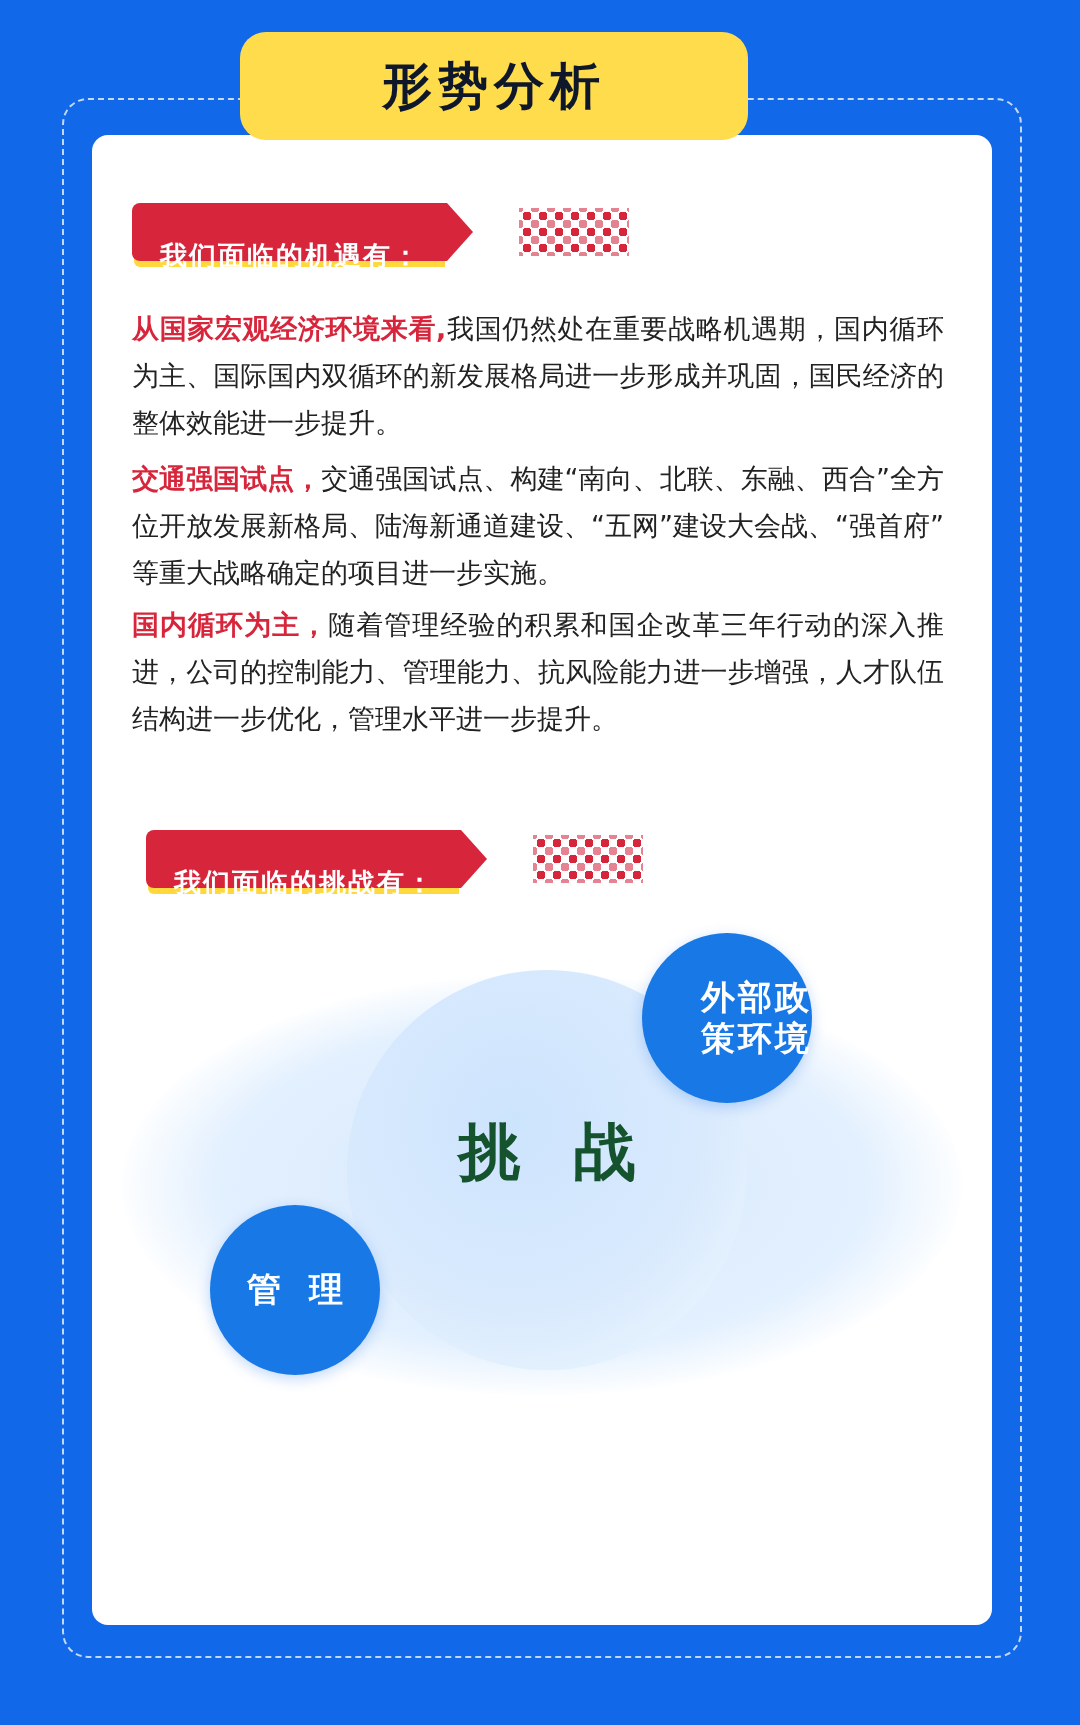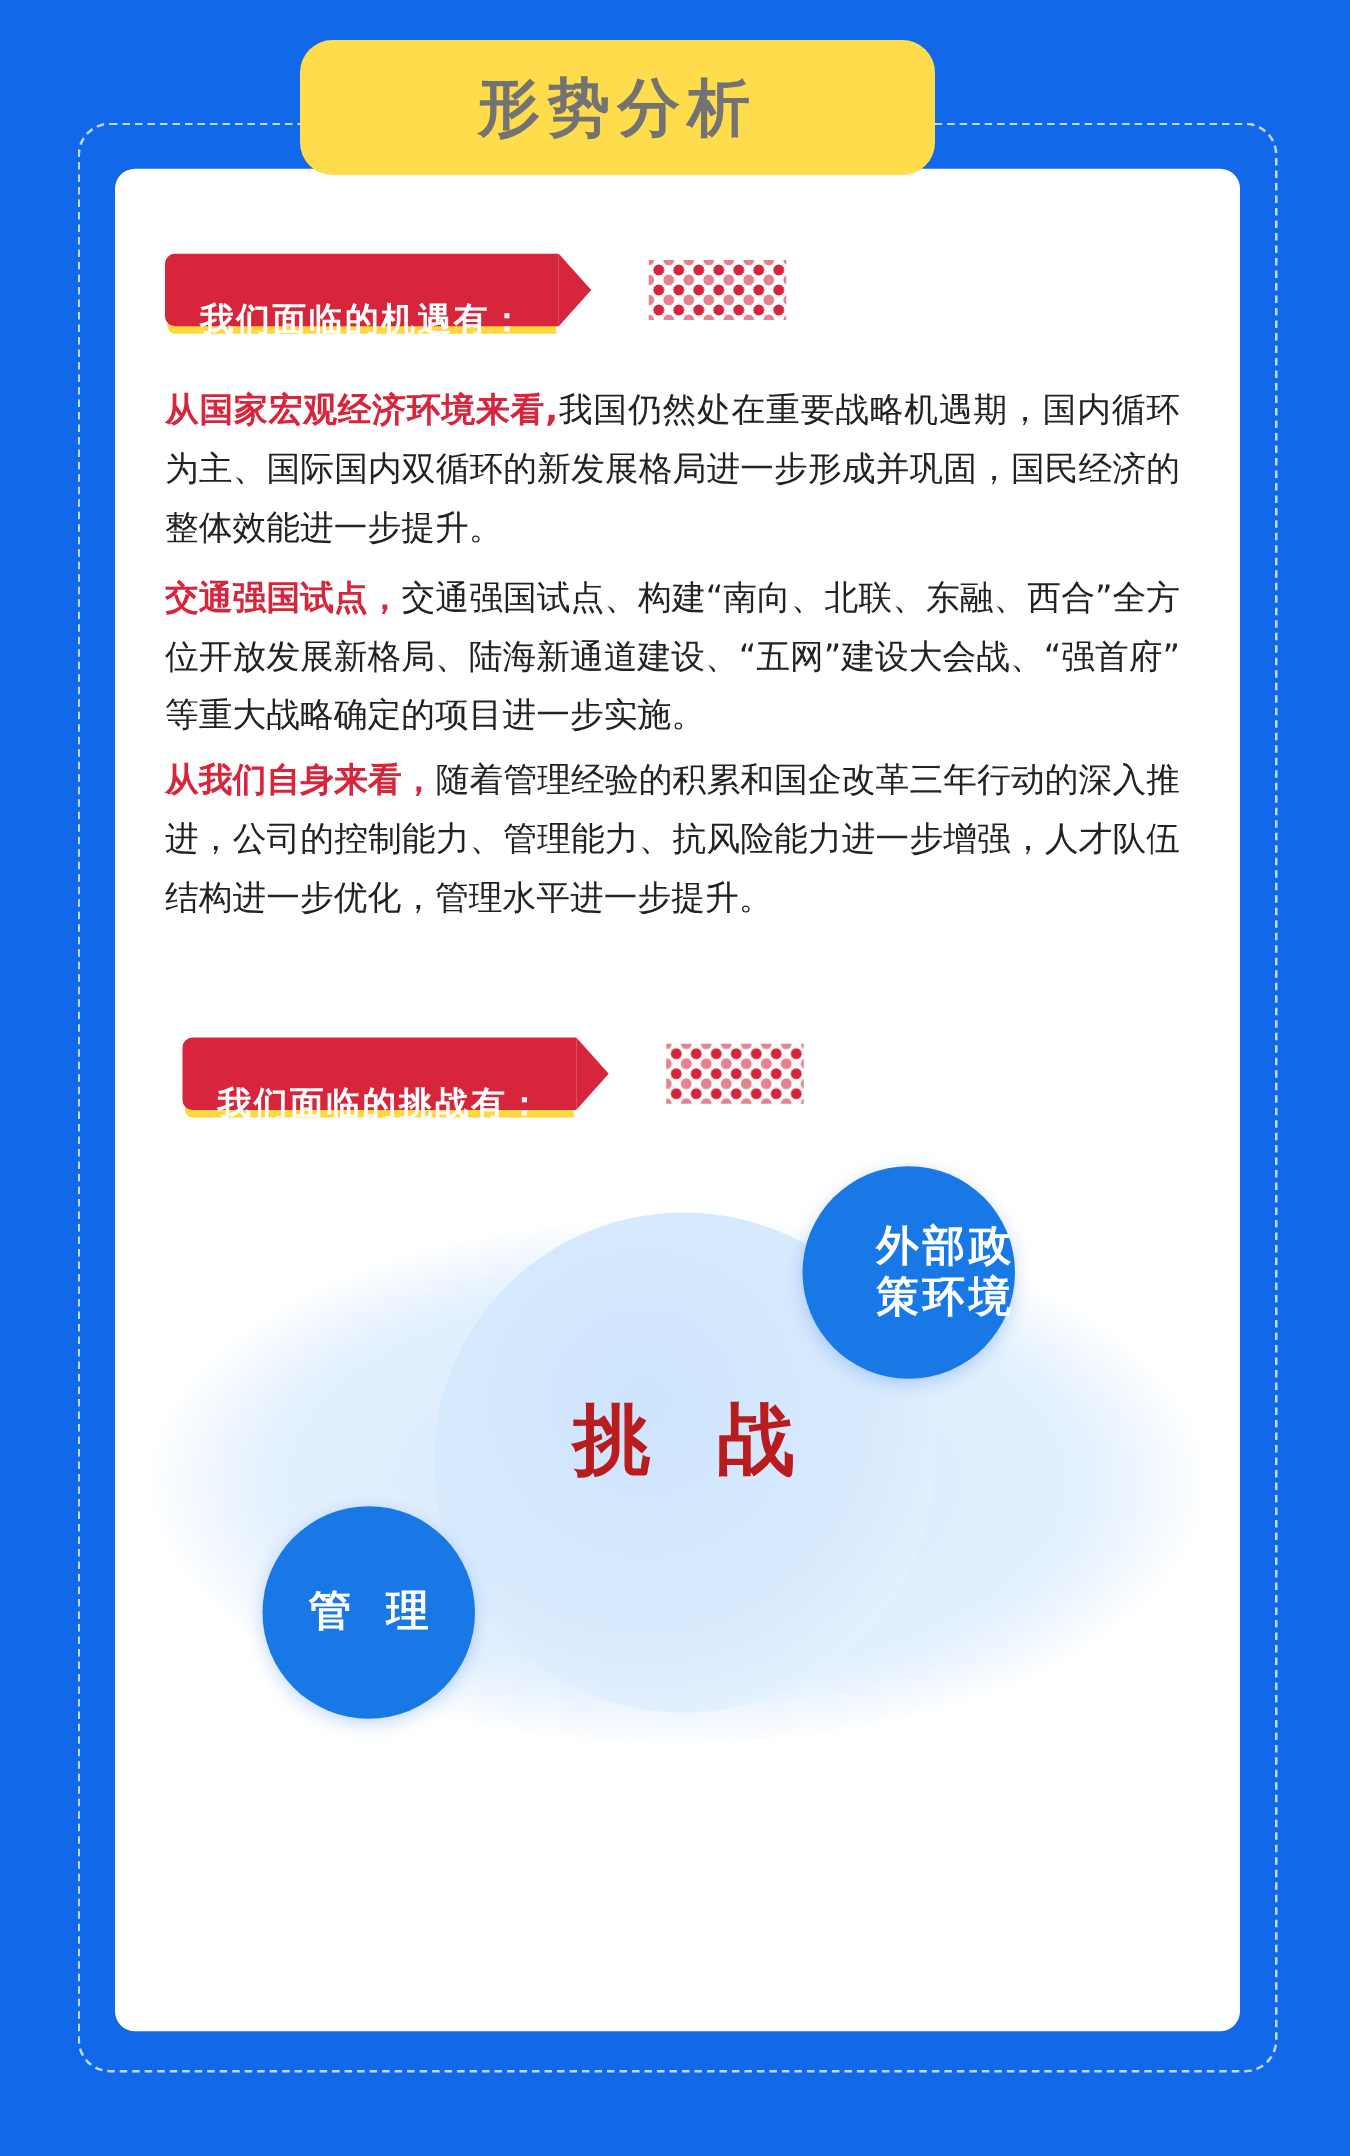--- a/index.html
+++ b/index.html
@@ -37,21 +37,21 @@
     background: #ffdc4b;
     border-radius: 26px;
     display: flex;
     align-items: center;
     justify-content: center;
     z-index: 5;
   }
   .title-pill .title-text {
     font-size: 50px;
     font-weight: bold;
-    color: #737373;
+    color: #0f172a;
     letter-spacing: 6px;
     font-family: "DejaVu Sans", "Liberation Sans", sans-serif;
   }
 
   
   .card {
     position: absolute;
     left: 92px;
     top: 135px;
     width: 900px;
@@ -152,21 +152,21 @@
     background: radial-gradient(circle at 42% 38%, #cde4fd 0%, #d9eafd 55%, #e6f2fe 80%, rgba(230,242,254,0) 100%);
   }
   .center-label {
     position: absolute;
     left: 300px;
     top: 195px;
     width: 310px;
     text-align: center;
     font-size: 62px;
     font-weight: bold;
-    color: #b91c1c;
+    color: #14532d;
     letter-spacing: 16px;
     text-indent: 16px;
     font-family: "DejaVu Sans", "Liberation Sans", sans-serif;
   }
   .bubble {
     position: absolute;
     border-radius: 50%;
     background: #1879e6;
     display: flex;
     align-items: center;
@@ -203,21 +203,21 @@
 
   <div class="para" style="top:170px;">
     <span class="lead">从国家宏观经济环境来看,</span><span>我国仍然处在重要战略机遇期，国内循环为主、国际国内双循环的新发展格局进一步形成并巩固，国民经济的整体效能进一步提升。</span>
   </div>
 
   <div class="para" style="top:320px;">
     <span class="lead">交通强国试点，</span><span>交通强国试点、构建“南向、北联、东融、西合”全方位开放发展新格局、陆海新通道建设、“五网”建设大会战、“强首府”等重大战略确定的项目进一步实施。</span>
   </div>
 
   <div class="para" style="top:466px;">
-    <span class="lead">从我们自身来看，</span><span>随着管理经验的积累和国企改革三年行动的深入推进，公司的控制能力、管理能力、抗风险能力进一步增强，人才队伍结构进一步优化，管理水平进一步提升。</span>
+    <span class="lead">国内循环为主，</span><span>随着管理经验的积累和国企改革三年行动的深入推进，公司的控制能力、管理能力、抗风险能力进一步增强，人才队伍结构进一步优化，管理水平进一步提升。</span>
   </div>
 
   <div class="sec-head" style="top:695px;padding-left:14px;">
     <div class="banner">
       <span class="banner-text">我们面临的挑战有：</span>
     </div>
     <div class="dotgrid"></div>
   </div>
 
   <div class="diagram">

